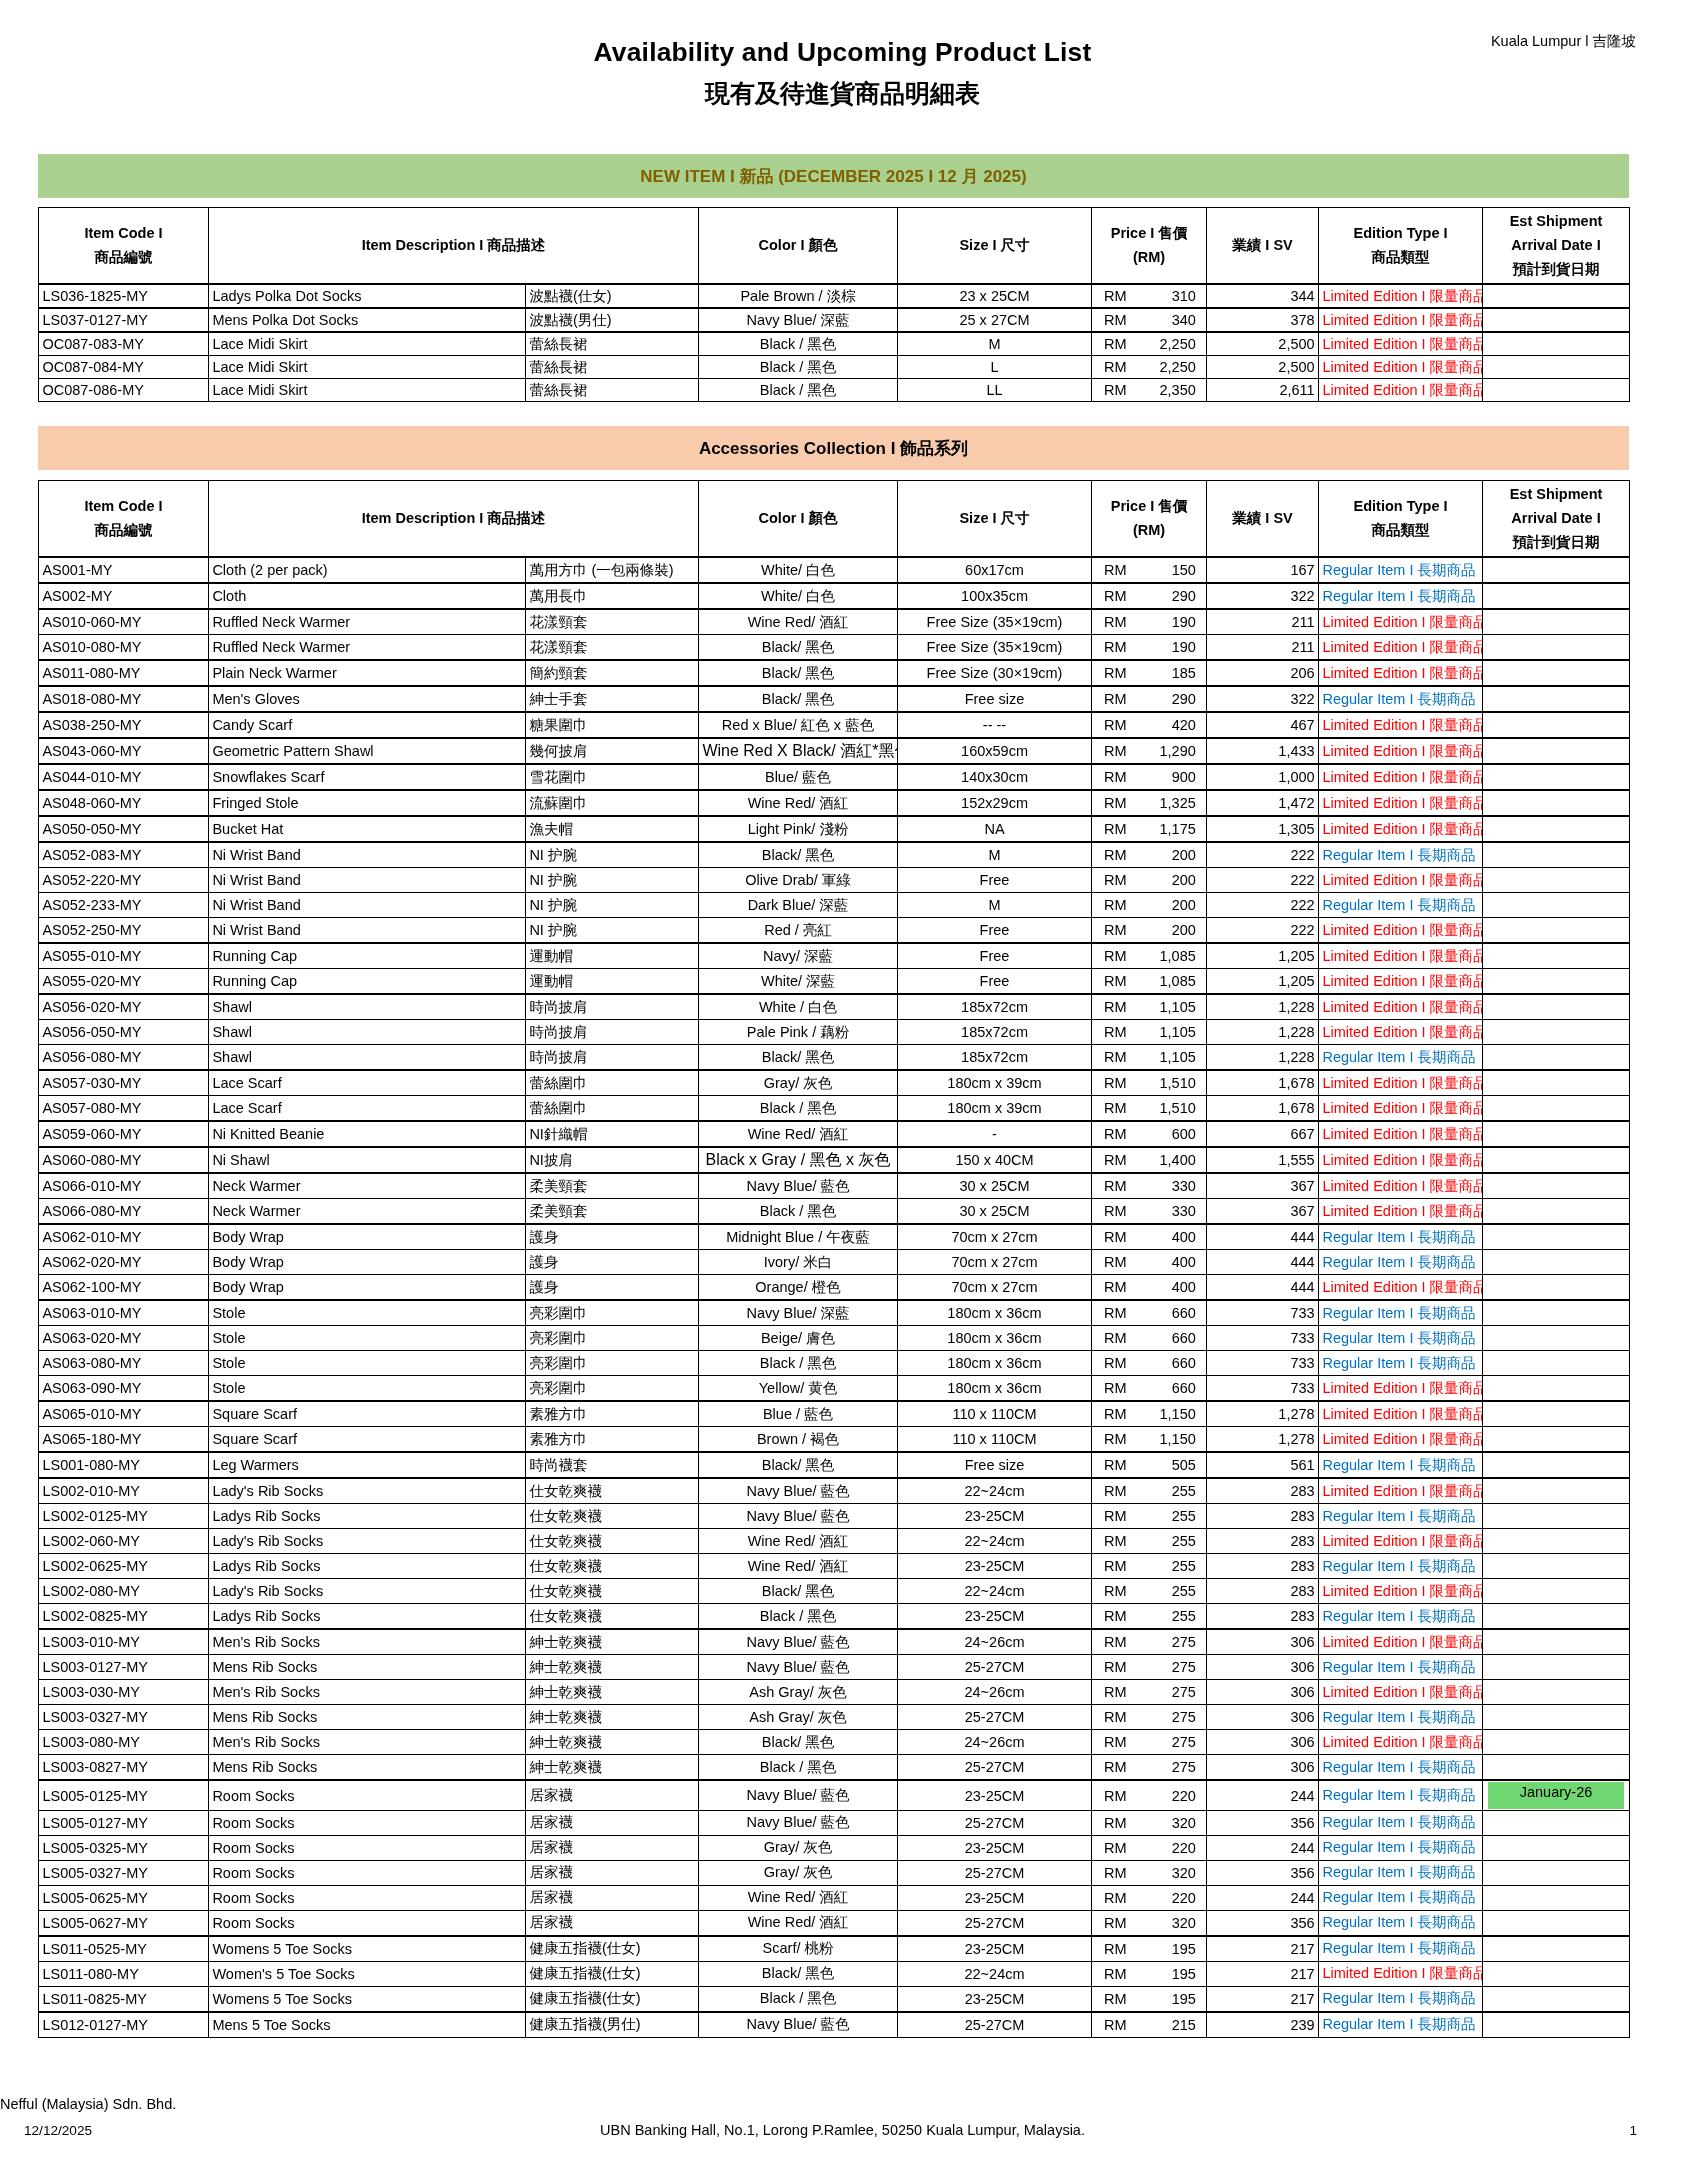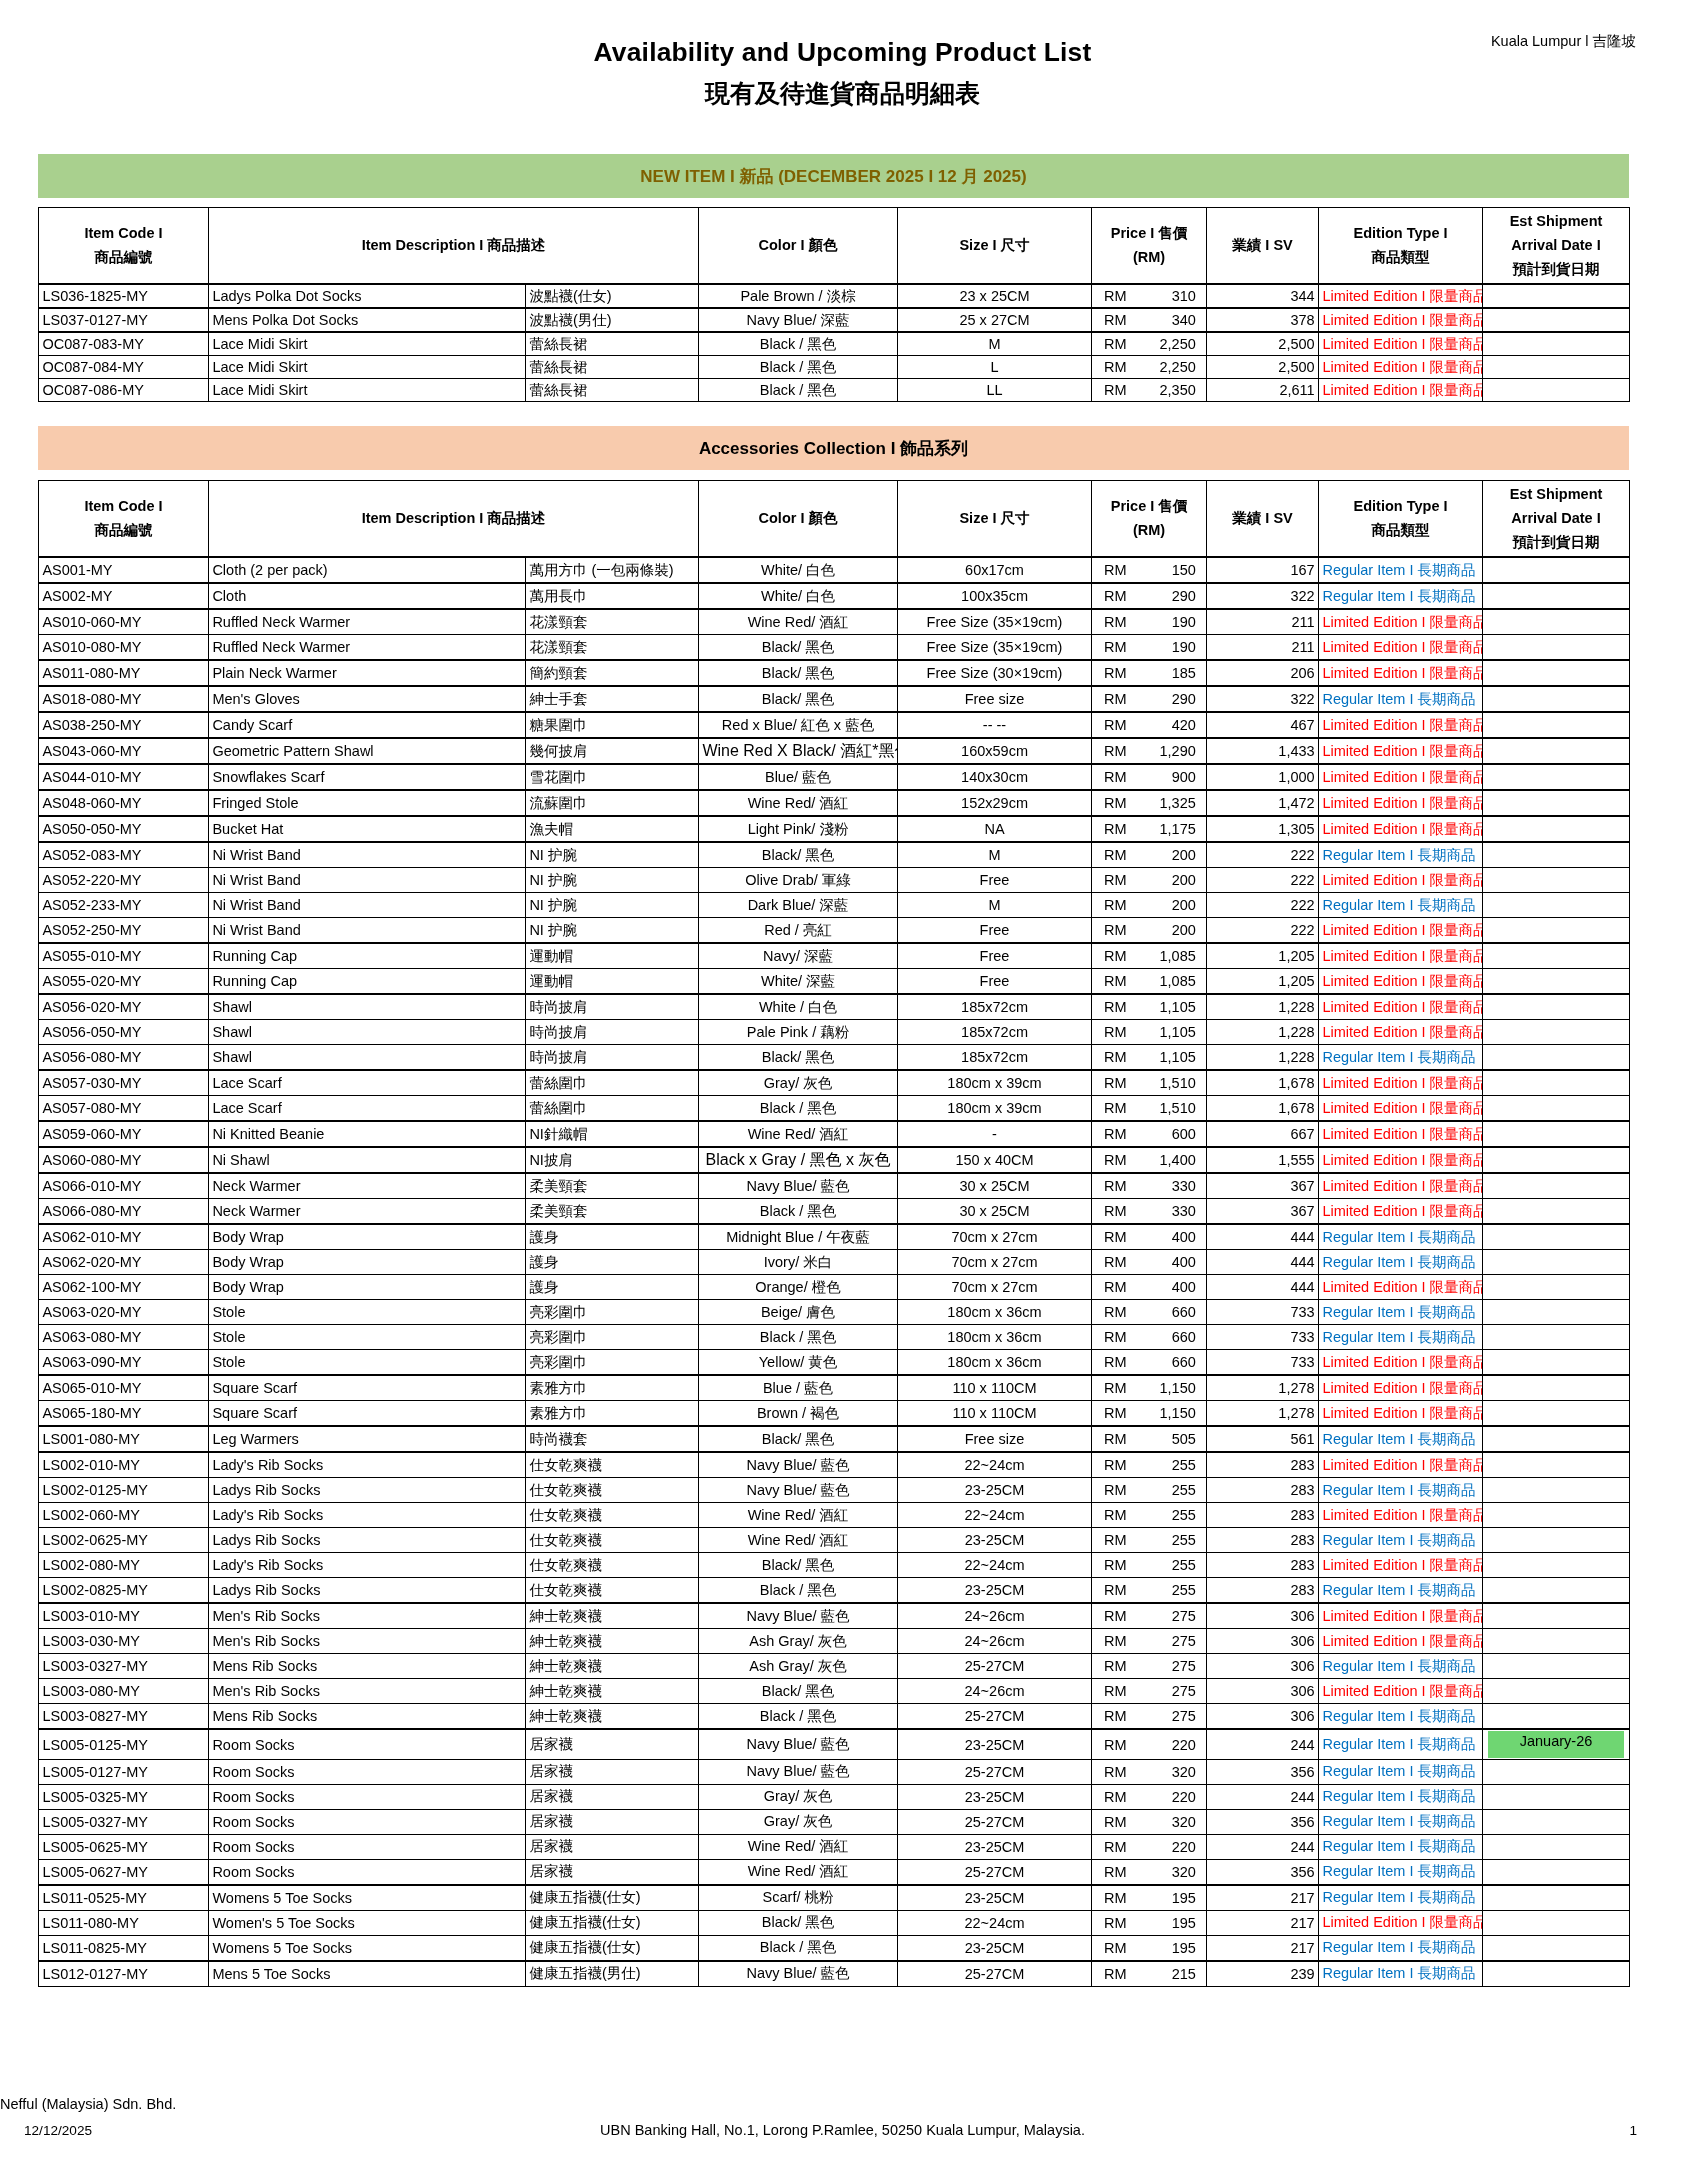--- a/index.html
+++ b/index.html
@@ -681,20 +681,36 @@
           <td class="c-price">
             <div class="price-wrap">
               <span>RM</span>
               <span>400</span>
             </div>
           </td>
           <td class="c-sv">444</td>
           <td class="c-ed ed-limited">Limited Edition I 限量商品</td>
           <td class="c-est"></td>
         </tr>
+        <tr class="grp">
+          <td class="c-code">AS063-010-MY</td>
+          <td class="c-en">Stole</td>
+          <td class="c-zh">亮彩圍巾</td>
+          <td class="c-color">Navy Blue/ 深藍</td>
+          <td class="c-size">180cm x 36cm</td>
+          <td class="c-price">
+            <div class="price-wrap">
+              <span>RM</span>
+              <span>660</span>
+            </div>
+          </td>
+          <td class="c-sv">733</td>
+          <td class="c-ed ed-regular">Regular Item I 長期商品</td>
+          <td class="c-est"></td>
+        </tr>
         <tr>
           <td class="c-code">AS063-020-MY</td>
           <td class="c-en">Stole</td>
           <td class="c-zh">亮彩圍巾</td>
           <td class="c-color">Beige/ 膚色</td>
           <td class="c-size">180cm x 36cm</td>
           <td class="c-price">
             <div class="price-wrap">
               <span>RM</span>
               <span>660</span>
@@ -890,20 +906,36 @@
             <div class="price-wrap">
               <span>RM</span>
               <span>275</span>
             </div>
           </td>
           <td class="c-sv">306</td>
           <td class="c-ed ed-limited">Limited Edition I 限量商品</td>
           <td class="c-est"></td>
         </tr>
         <tr>
+          <td class="c-code">LS003-0127-MY</td>
+          <td class="c-en">Mens Rib Socks</td>
+          <td class="c-zh">紳士乾爽襪</td>
+          <td class="c-color">Navy Blue/ 藍色</td>
+          <td class="c-size">25-27CM</td>
+          <td class="c-price">
+            <div class="price-wrap">
+              <span>RM</span>
+              <span>275</span>
+            </div>
+          </td>
+          <td class="c-sv">306</td>
+          <td class="c-ed ed-regular">Regular Item I 長期商品</td>
+          <td class="c-est"></td>
+        </tr>
+        <tr>
           <td class="c-code">LS003-030-MY</td>
           <td class="c-en">Men's Rib Socks</td>
           <td class="c-zh">紳士乾爽襪</td>
           <td class="c-color">Ash Gray/ 灰色</td>
           <td class="c-size">24~26cm</td>
           <td class="c-price">
             <div class="price-wrap">
               <span>RM</span>
               <span>275</span>
             </div>

